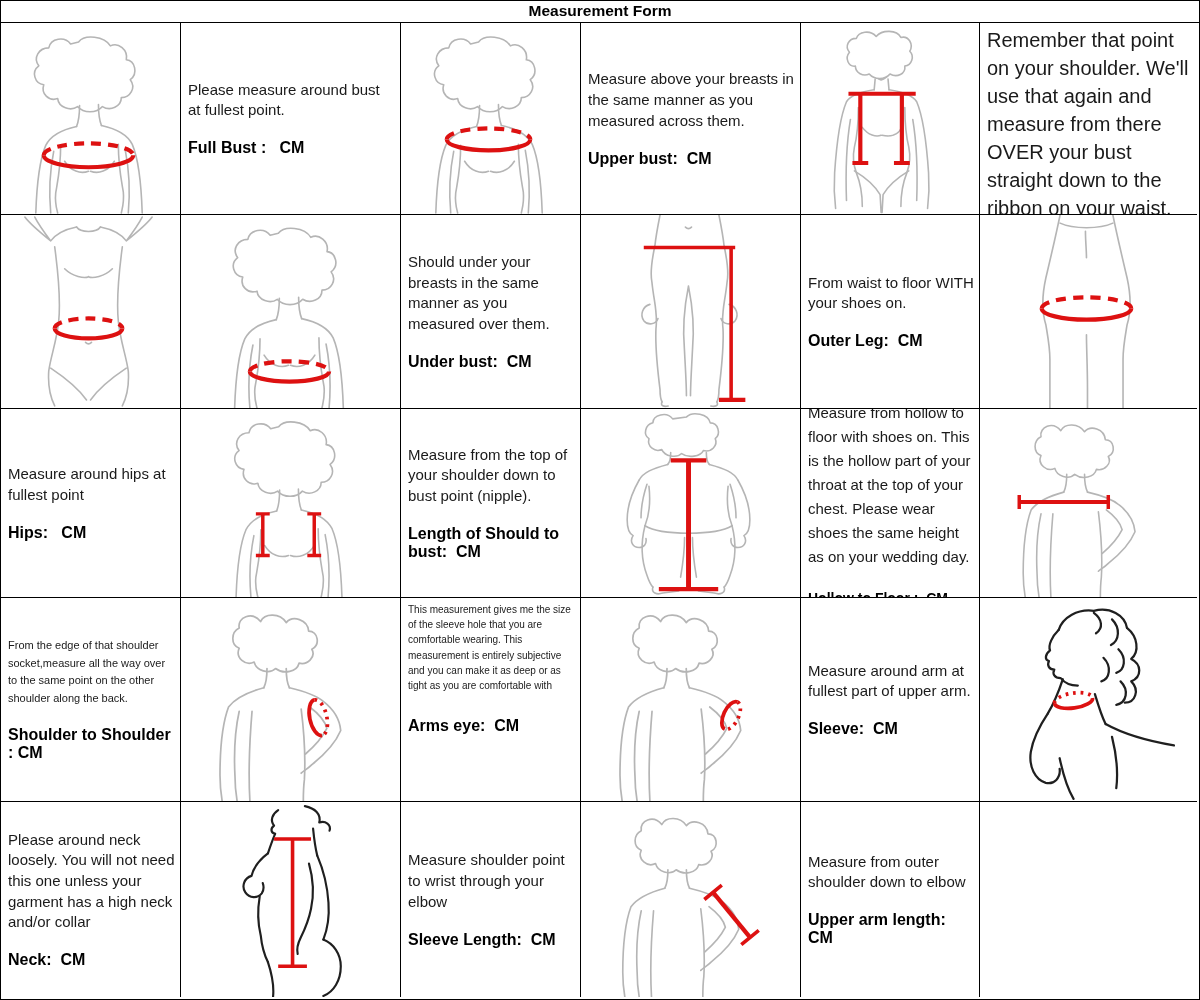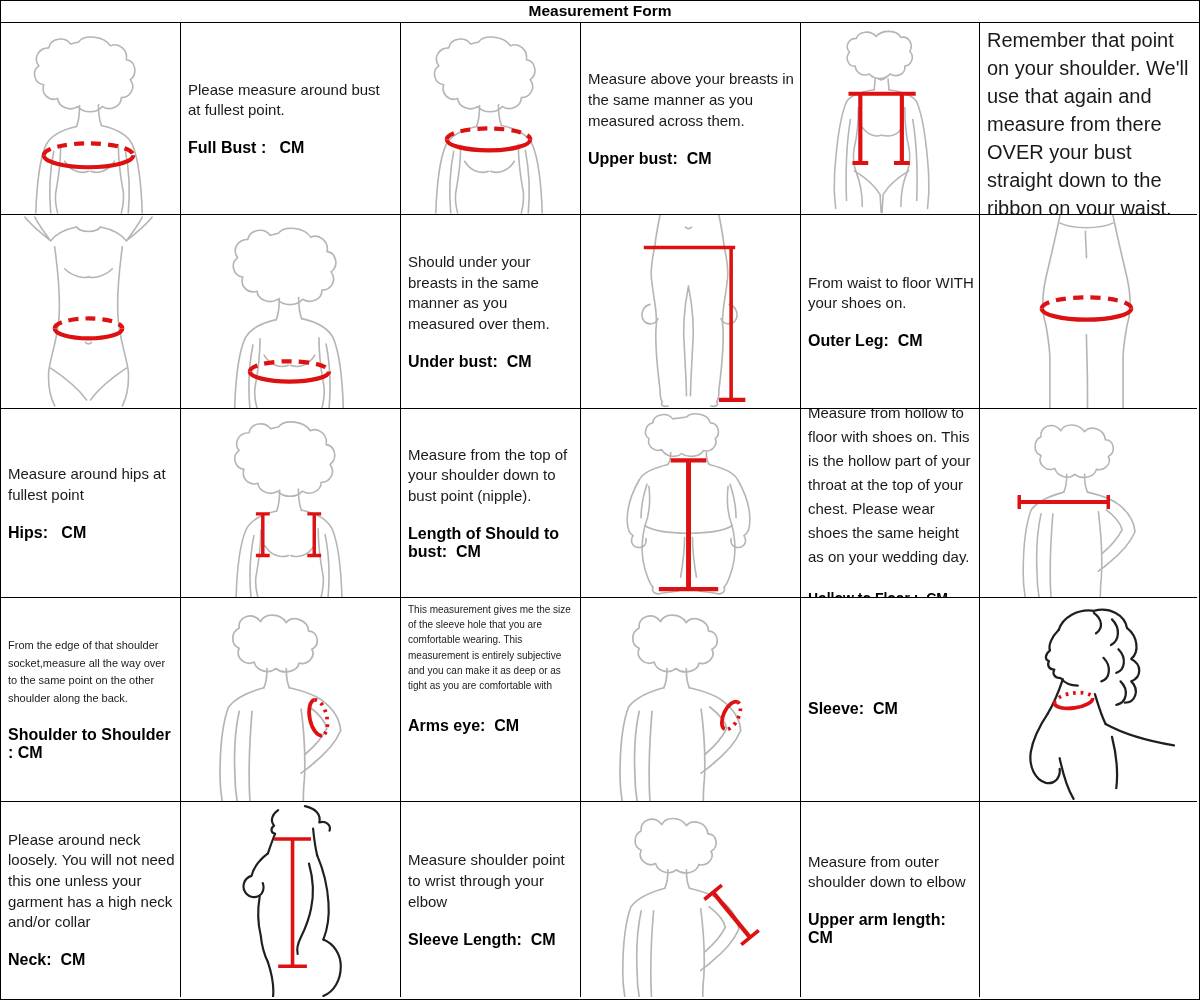--- a/index.html
+++ b/index.html
@@ -303,20 +303,21 @@
     <div class="cell fcell">
       <svg viewBox="0 0 180 190">
         <use href="#fig-back-akimbo"></use>
         <g transform="rotate(25 128 110)">
           <path class="red" d="M128,96 A7,14 0 0 0 128,124"></path>
           <path class="red dot" d="M128,96 A7,14 0 0 1 128,124"></path>
         </g>
       </svg>
     </div>
     <div class="cell tcell">
+      <p class="body">Measure around arm at fullest part of upper arm.</p>
       <p class="label">Sleeve:  CM</p>
     </div>
 
     <div class="cell fcell">
       <svg viewBox="0 0 180 190">
         <use href="#fig-profile-neck"></use>
         <g transform="rotate(-8 76 96)">
           <path class="red" d="M58,96 A18,7 0 0 0 94,96"></path>
           <path class="red dot" d="M58,96 A18,7 0 0 1 94,96"></path>
         </g>

